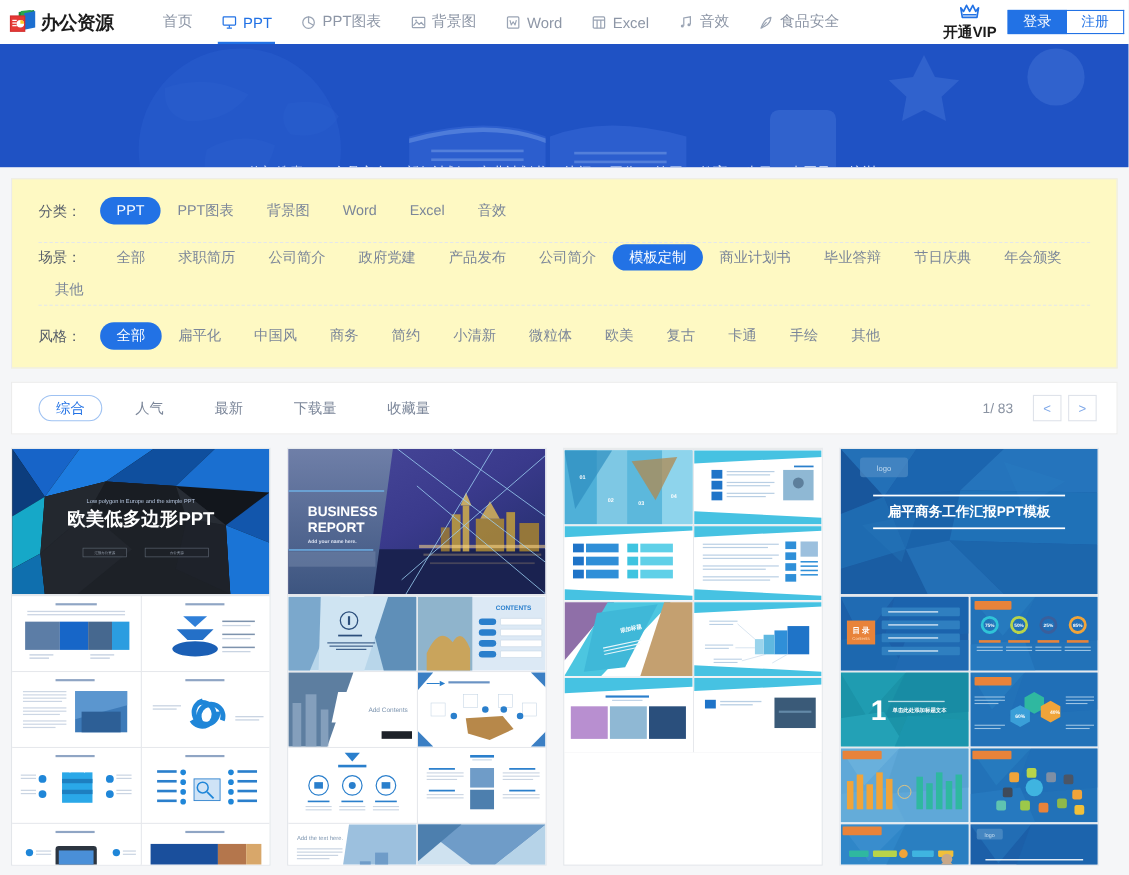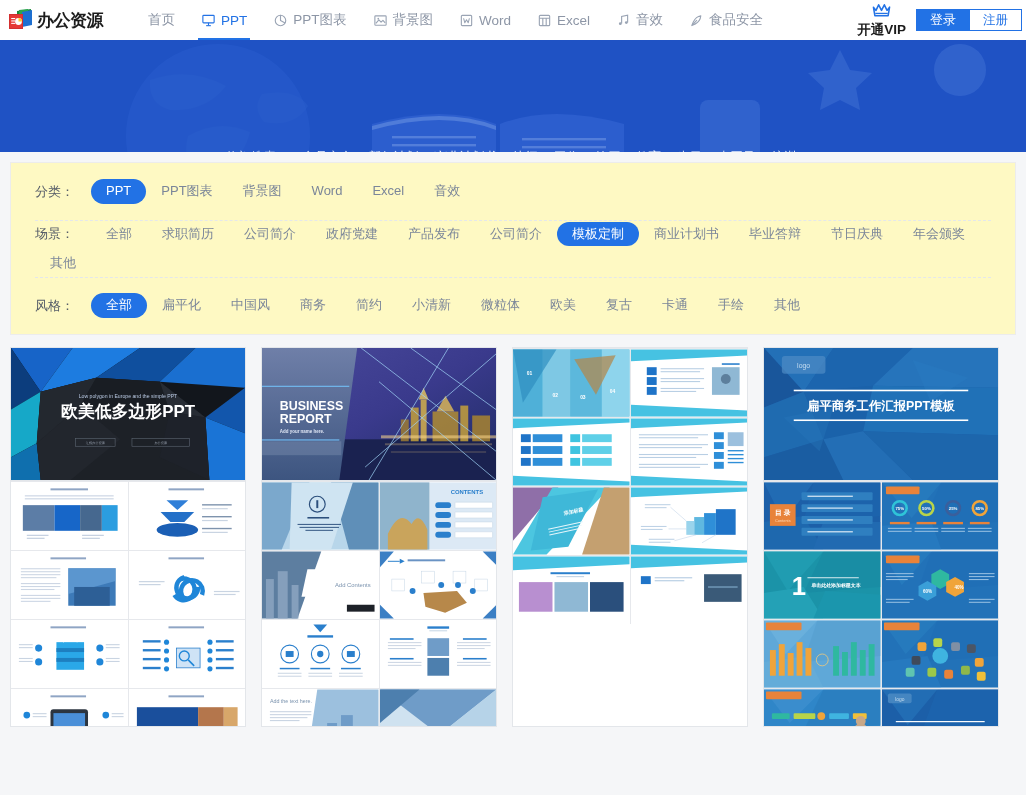--- a/index.html
+++ b/index.html
@@ -446,20 +446,31 @@
       <span class="chip">小清新</span>
       <span class="chip">微粒体</span>
       <span class="chip">欧美</span>
       <span class="chip">复古</span>
       <span class="chip">卡通</span>
       <span class="chip">手绘</span>
       <span class="chip">其他</span>
     </div>
   </div>
 
+  <div class="sortbar">
+    <span class="sort-item sel">综合</span>
+    <span class="sort-item">人气</span>
+    <span class="sort-item">最新</span>
+    <span class="sort-item">下载量</span>
+    <span class="sort-item">收藏量</span>
+    <span class="spacer"></span>
+    <span class="pageinfo">1/ 83</span>
+    <span class="pgbtn">&lt;</span>
+    <span class="pgbtn">&gt;</span>
+  </div>
 
   <div class="grid">
 
     <div class="card">
       <div class="cover">
         <svg viewBox="0 0 236 133" preserveAspectRatio="none">
           <rect width="236" height="133" fill="#12161c"></rect>
           <g>
             <polygon points="0,0 62,0 30,44" fill="#1764c8"></polygon>
             <polygon points="62,0 130,0 86,30 30,44" fill="#1d7ce0"></polygon>

